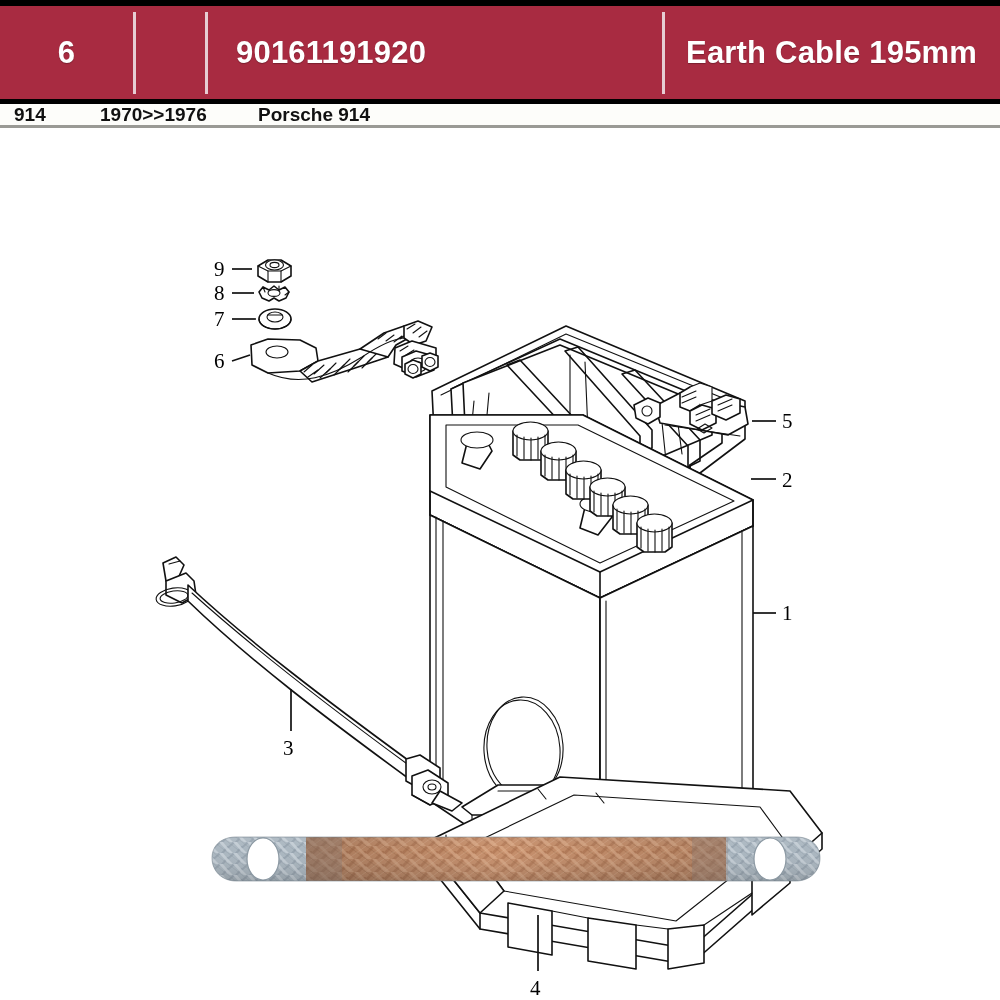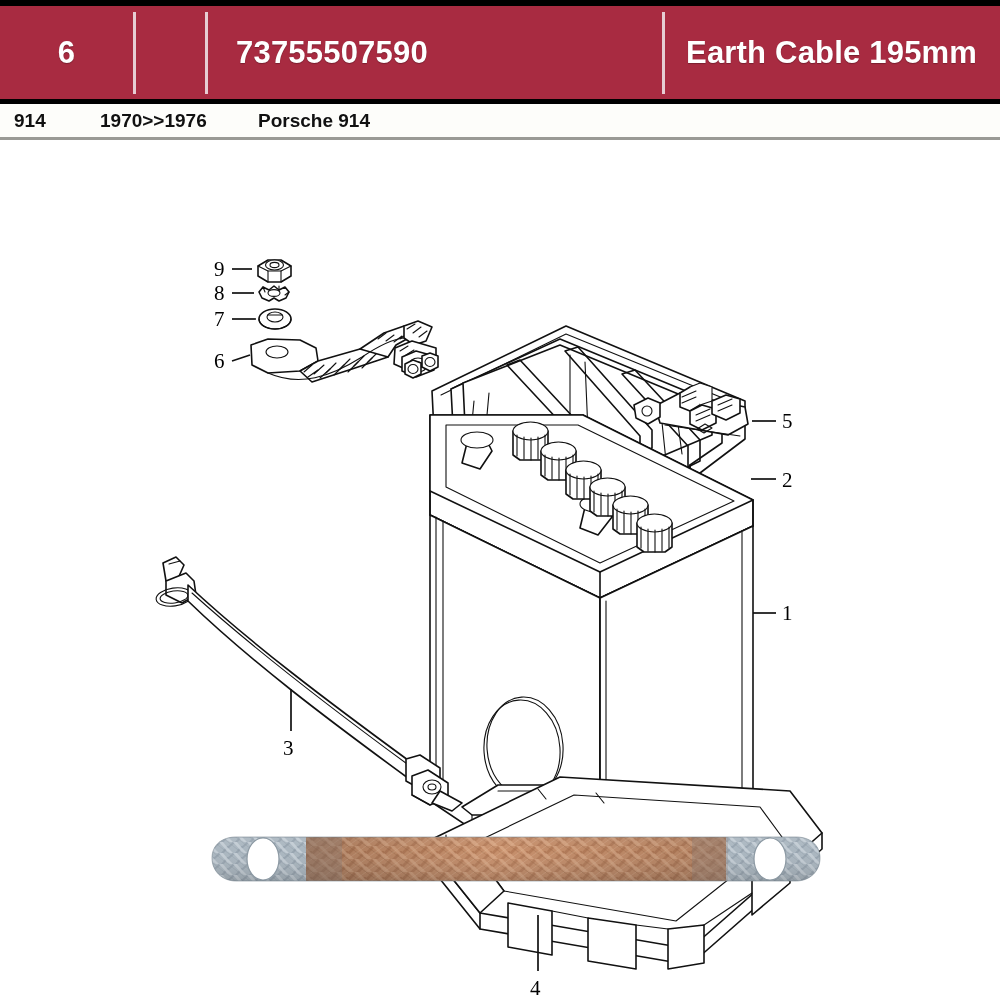--- a/index.html
+++ b/index.html
@@ -24,21 +24,21 @@
     position:absolute;top:6px;bottom:5px;display:flex;align-items:center;
     color:#ffffff;font-weight:bold;letter-spacing:.2px;
     text-shadow:0 1px 1px rgba(0,0,0,.28);
     white-space:nowrap;overflow:hidden;
   }
   .hdr-num{font-size:31px;}
   .hdr-part{font-size:31px;}
   .hdr-desc{font-size:31px;}
 
   .sub-bar{
-    position:absolute;left:0;top:104px;width:1000px;height:36px;
+    position:absolute;left:0;top:104px;width:1000px;height:24px;
     background:#fdfdfa;
     border-bottom:3px solid #9a9a95;
     box-sizing:border-box;
     display:flex;align-items:center;
     color:#111;font-weight:bold;font-size:19px;
   }
   .sub-cell{position:absolute;white-space:nowrap;}
 
   
   #diagram{position:absolute;left:0;top:143px;width:1000px;height:857px;}
@@ -61,21 +61,21 @@
 </head>
 <body>
 
 <div id="root">
 
   <div class="hdr-bar">
     <div class="hdr-cell hdr-num" style="left:0;width:133px;justify-content:center;">6</div>
     <div class="hdr-divider" style="left:133px;"></div>
     <div class="hdr-cell" style="left:136px;width:69px;"></div>
     <div class="hdr-divider" style="left:205px;"></div>
-    <div class="hdr-cell hdr-part" style="left:236px;width:420px;">73755507590</div>
+    <div class="hdr-cell hdr-part" style="left:236px;width:420px;">90161191920</div>
     <div class="hdr-divider" style="left:662px;"></div>
     <div class="hdr-cell hdr-desc" style="left:686px;width:320px;">Earth Cable   195mm</div>
   </div>
 
   <div class="sub-bar">
     <span class="sub-cell" style="left:14px;">914</span>
     <span class="sub-cell" style="left:100px;text-align:center;">1970&gt;&gt;1976</span>
     <span class="sub-cell" style="left:258px;text-align:center;">Porsche 914</span>
   </div>
 

